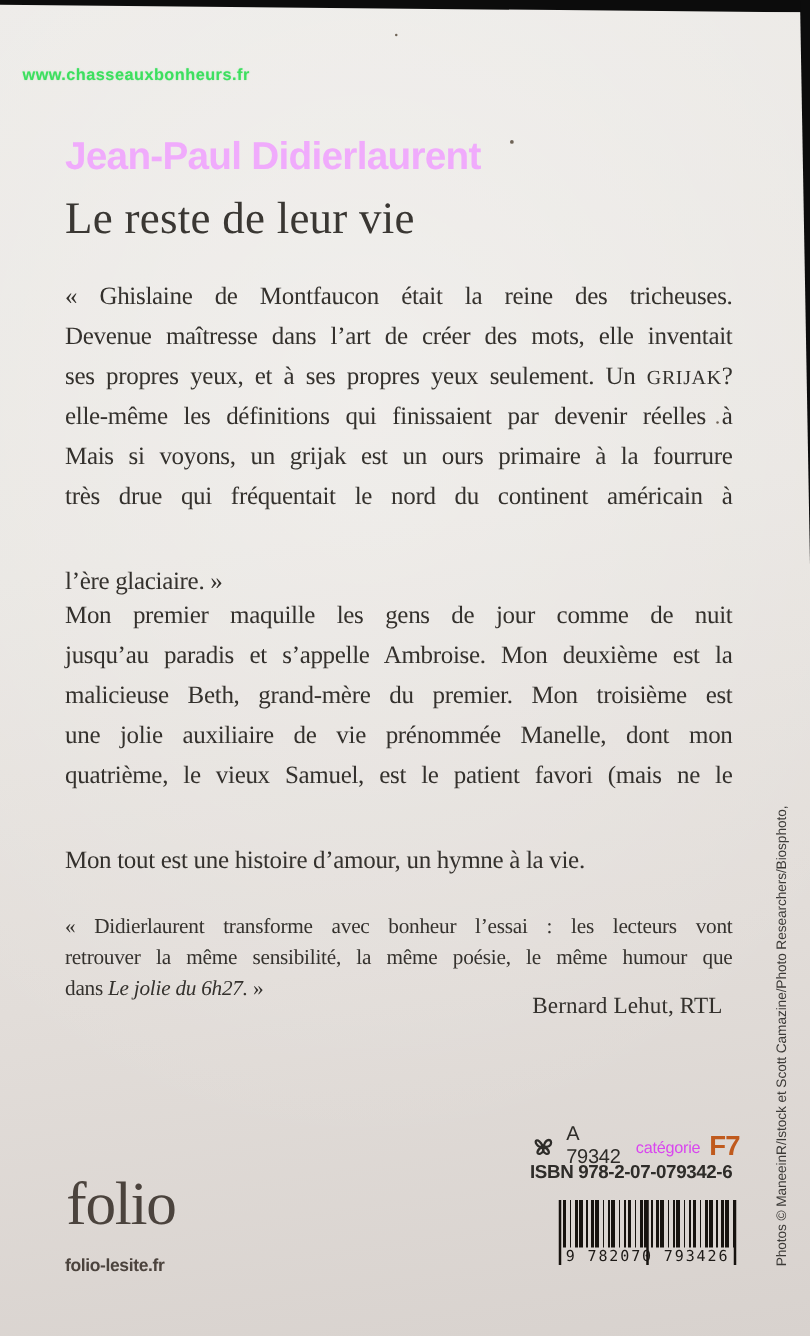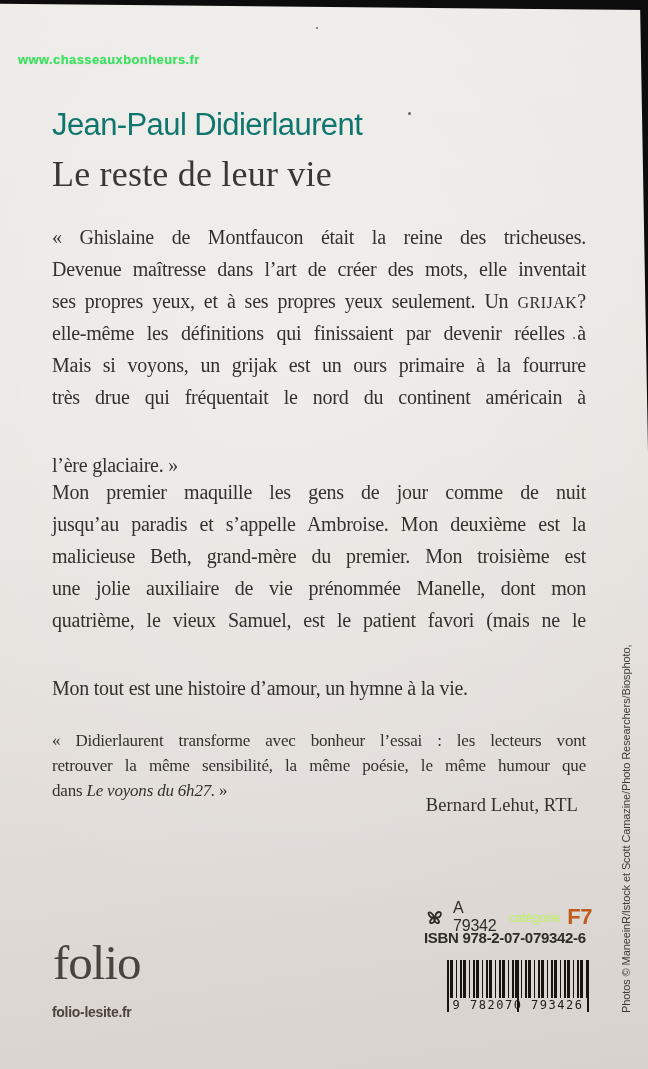--- a/index.html
+++ b/index.html
@@ -14,22 +14,22 @@
             clip-path:polygon(0 0,100% 0,100% 100%,0 38%);}
   .edge-right{position:absolute;left:640px;top:0;width:8px;height:452px;background:#0c0c0c;
               clip-path:polygon(0 0,100% 0,100% 100%);}
   .speck{position:absolute;border-radius:50%;background:#6e6356;}
 
   .watermark{position:absolute;left:18px;top:52px;
              font-family:"Liberation Sans",sans-serif;font-size:13px;font-weight:600;
              color:#3ddf5f;letter-spacing:.4px;text-shadow:0 0 1px rgba(61,223,95,.55);}
 
   .author{position:absolute;left:52px;top:107px;
-          font-family:"Liberation Sans",sans-serif;font-weight:normal;
-          font-size:31px;letter-spacing:-.6px;color:#0f766e;}
+          font-family:"Liberation Sans",sans-serif;font-weight:bold;
+          font-size:31px;letter-spacing:-.6px;color:#f0abfc;}
   .booktitle{position:absolute;left:52px;top:153px;
              font-size:36px;color:#3a3733;letter-spacing:.2px;text-align:center;}
 
   .para{position:absolute;left:52px;width:534px;color:#34312d;}
   .jline{font-size:20px;line-height:32px;height:32px;letter-spacing:-.25px;
          text-align:justify;text-align-last:justify;white-space:normal;}
   .jline.last{text-align-last:left;margin-top:36px;}
   .smallcaps{font-size:.8em;letter-spacing:.5px;}
   .qline{font-size:17px;line-height:25px;height:25px;letter-spacing:-.2px;
          text-align:justify;text-align-last:justify;}
@@ -43,21 +43,21 @@
               color:#4b433d;letter-spacing:-1px;}
   .folio-site{position:absolute;left:52px;top:1004px;
               font-family:"Liberation Sans",sans-serif;font-weight:bold;
               font-size:14px;letter-spacing:-.3px;color:#4b433d;}
 
   .catalog-row{position:absolute;left:424px;top:903px;width:168px;height:28px;
                display:flex;align-items:center;justify-content:flex-end;gap:7px;
                font-family:"Liberation Sans",sans-serif;}
   .emblem{width:22px;height:21px;flex:0 0 auto;}
   .cat-ref{font-size:16px;font-weight:500;color:#2e2c29;letter-spacing:-.2px;}
-  .cat-label{font-size:13px;color:#bef264;letter-spacing:-.2px;}
+  .cat-label{font-size:13px;color:#d946ef;letter-spacing:-.2px;}
   .cat-value{font-size:22px;font-weight:bold;color:#c05a1d;letter-spacing:-.5px;}
   .isbn{position:absolute;left:424px;top:929px;width:172px;text-align:left;
         font-family:"Liberation Sans",sans-serif;font-size:15px;font-weight:600;
         letter-spacing:-.3px;color:#2e2c29;}
 
   .barcode{position:absolute;left:447px;top:960px;width:142px;height:38px;
            background:repeating-linear-gradient(90deg,
              #17130f 0 2px, rgba(0,0,0,0) 2px 3px,
              #17130f 3px 6px, rgba(0,0,0,0) 6px 9px,
              #17130f 9px 10px, rgba(0,0,0,0) 10px 13px);}
@@ -104,21 +104,21 @@
     <div class="jline">jusqu’au paradis et s’appelle Ambroise. Mon deuxième est la</div>
     <div class="jline">malicieuse Beth, grand-mère du premier. Mon troisième est</div>
     <div class="jline">une jolie auxiliaire de vie prénommée Manelle, dont mon</div>
     <div class="jline">quatrième, le vieux Samuel, est le patient favori (mais ne le</div>
     <div class="jline last">Mon tout est une histoire d’amour, un hymne à la vie.</div>
   </div>
 
   <div class="para" style="top:728px;">
     <div class="qline">« Didierlaurent transforme avec bonheur l’essai : les lecteurs vont</div>
     <div class="qline">retrouver la même sensibilité, la même poésie, le même humour que</div>
-    <div class="qline last"><span>dans </span><span class="italic">Le voyons du 6h27.</span><span> »</span></div>
+    <div class="qline last"><span>dans </span><span class="italic">Le jolie du 6h27.</span><span> »</span></div>
   </div>
   <div class="attribution">Bernard Lehut, RTL</div>
 
   <div class="folio-logo">folio</div>
   <div class="folio-site">folio-lesite.fr</div>
 
   <div class="catalog-row">
     <svg class="emblem" viewBox="0 0 24 22">
       <g fill="none" stroke="#2e2c29" stroke-width="2" stroke-linecap="round">
         <path d="M11 10 C 7 3, 3 5, 6 9 C 8 12, 10 11, 11 10"></path>

